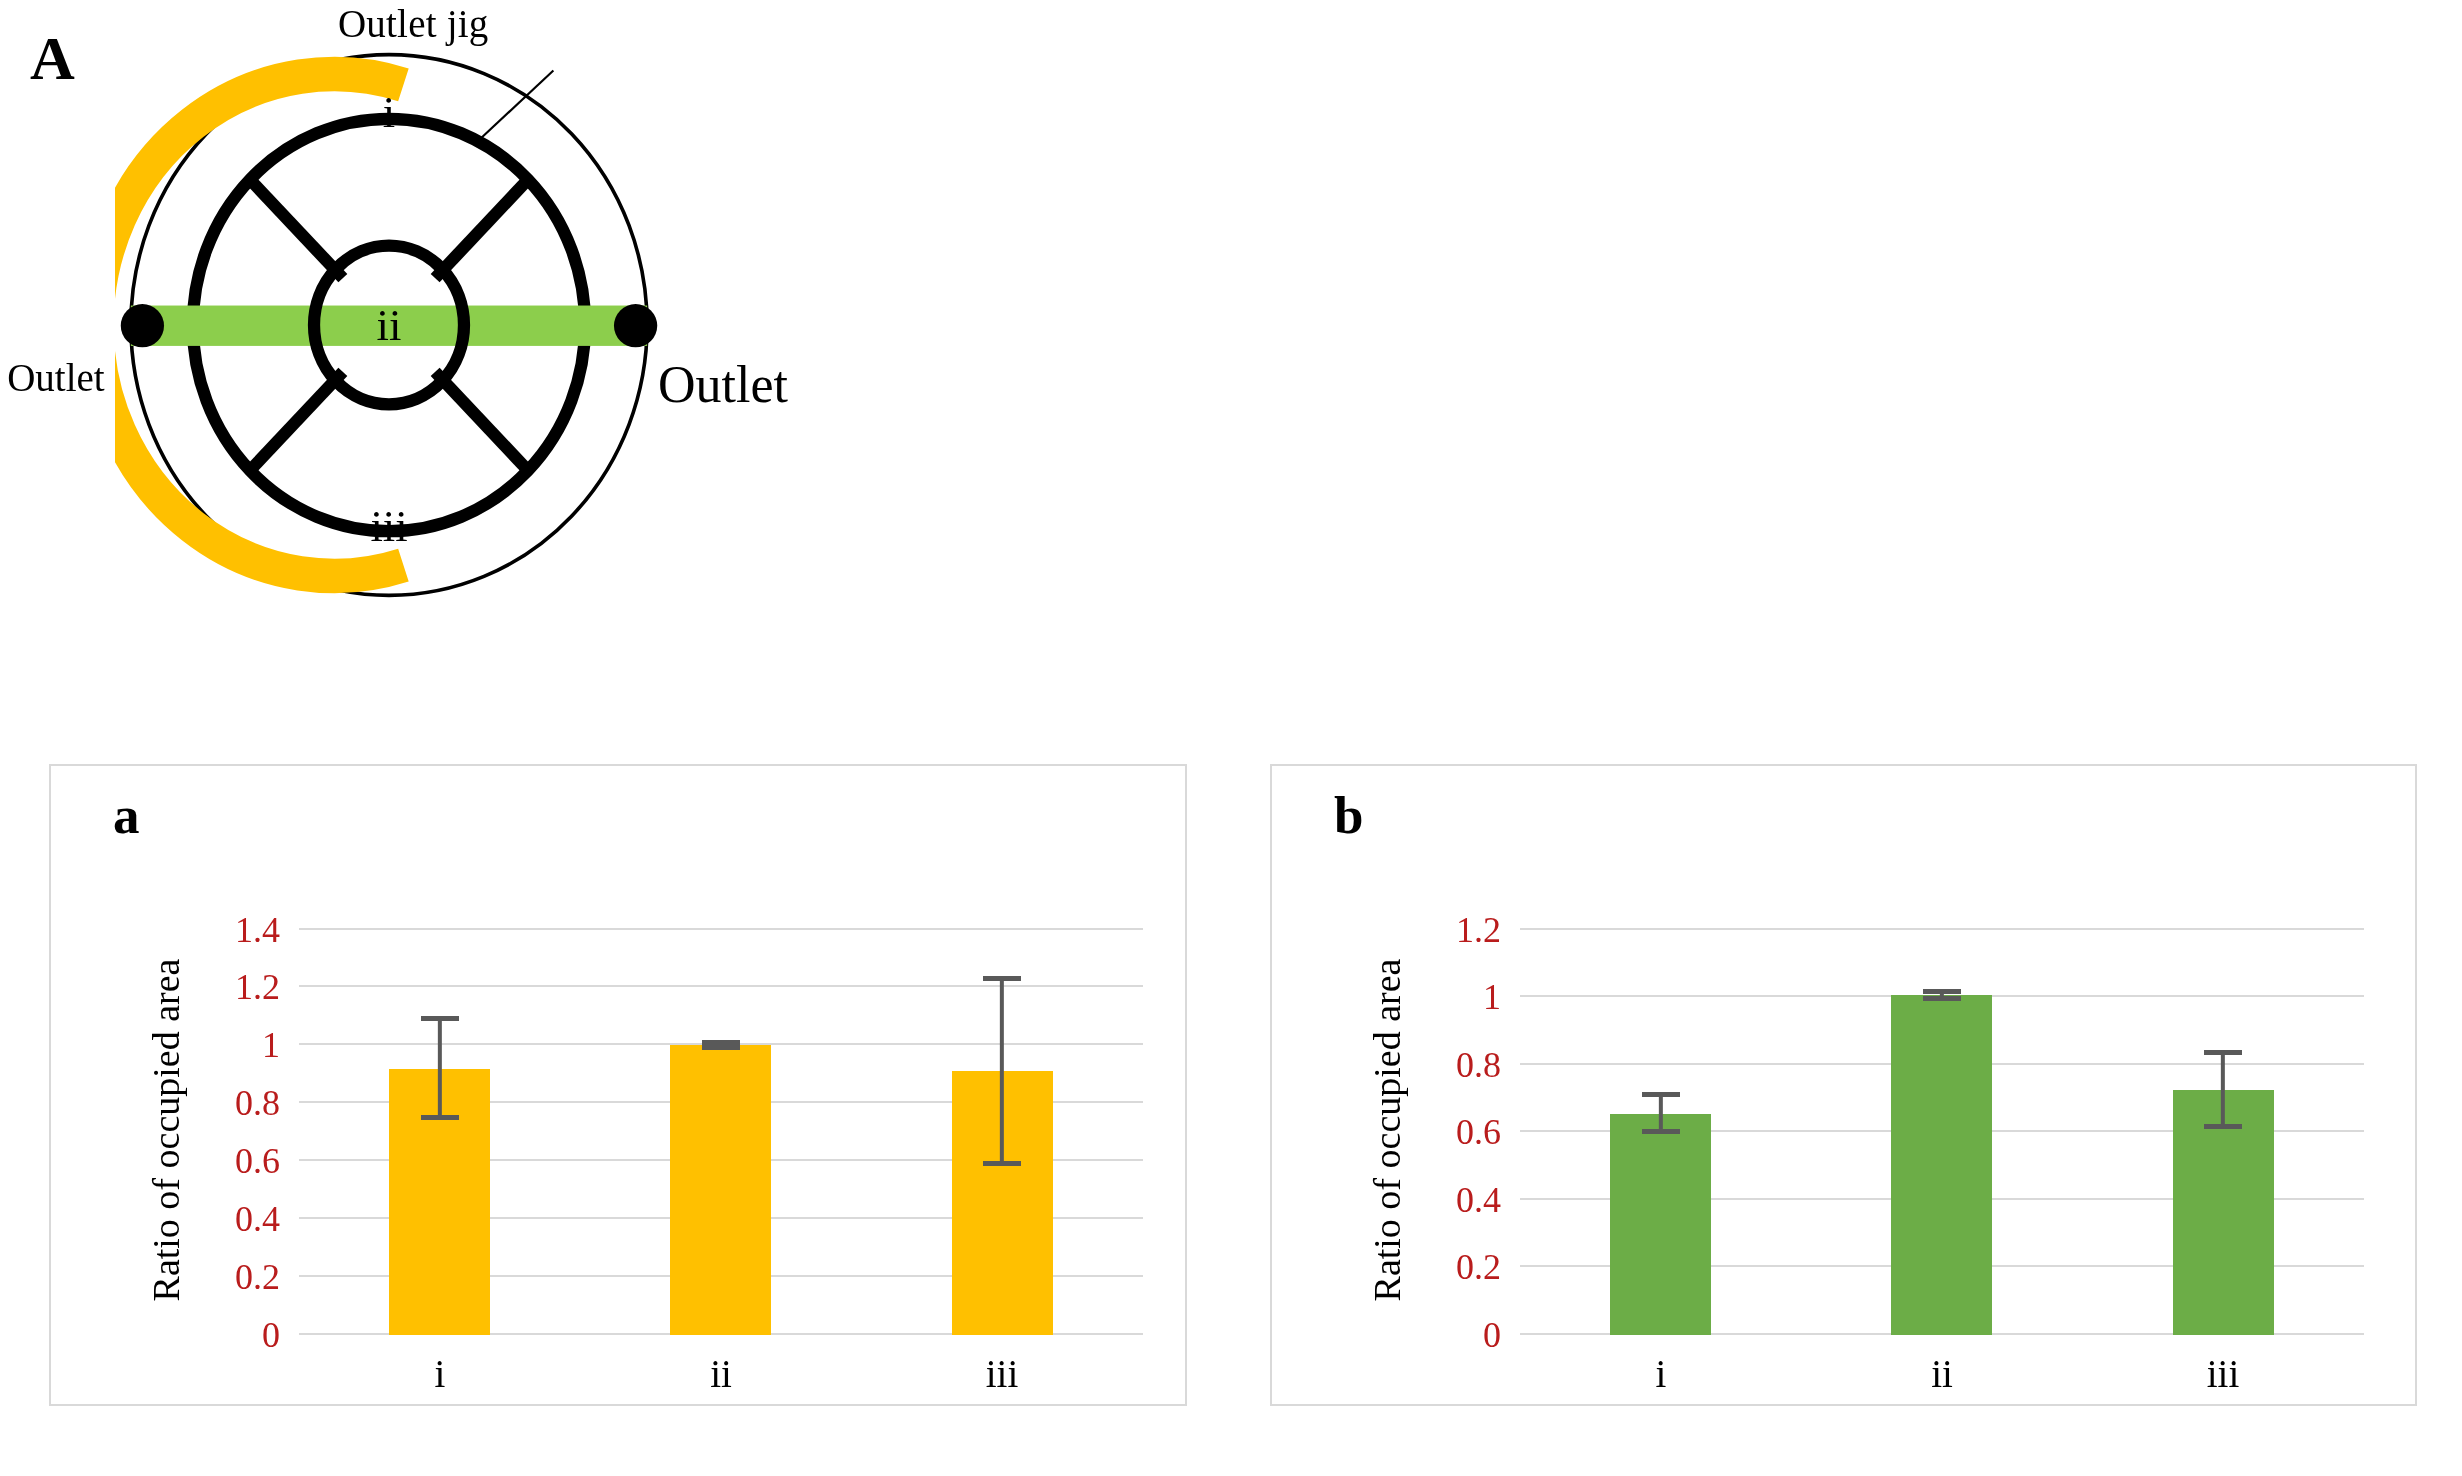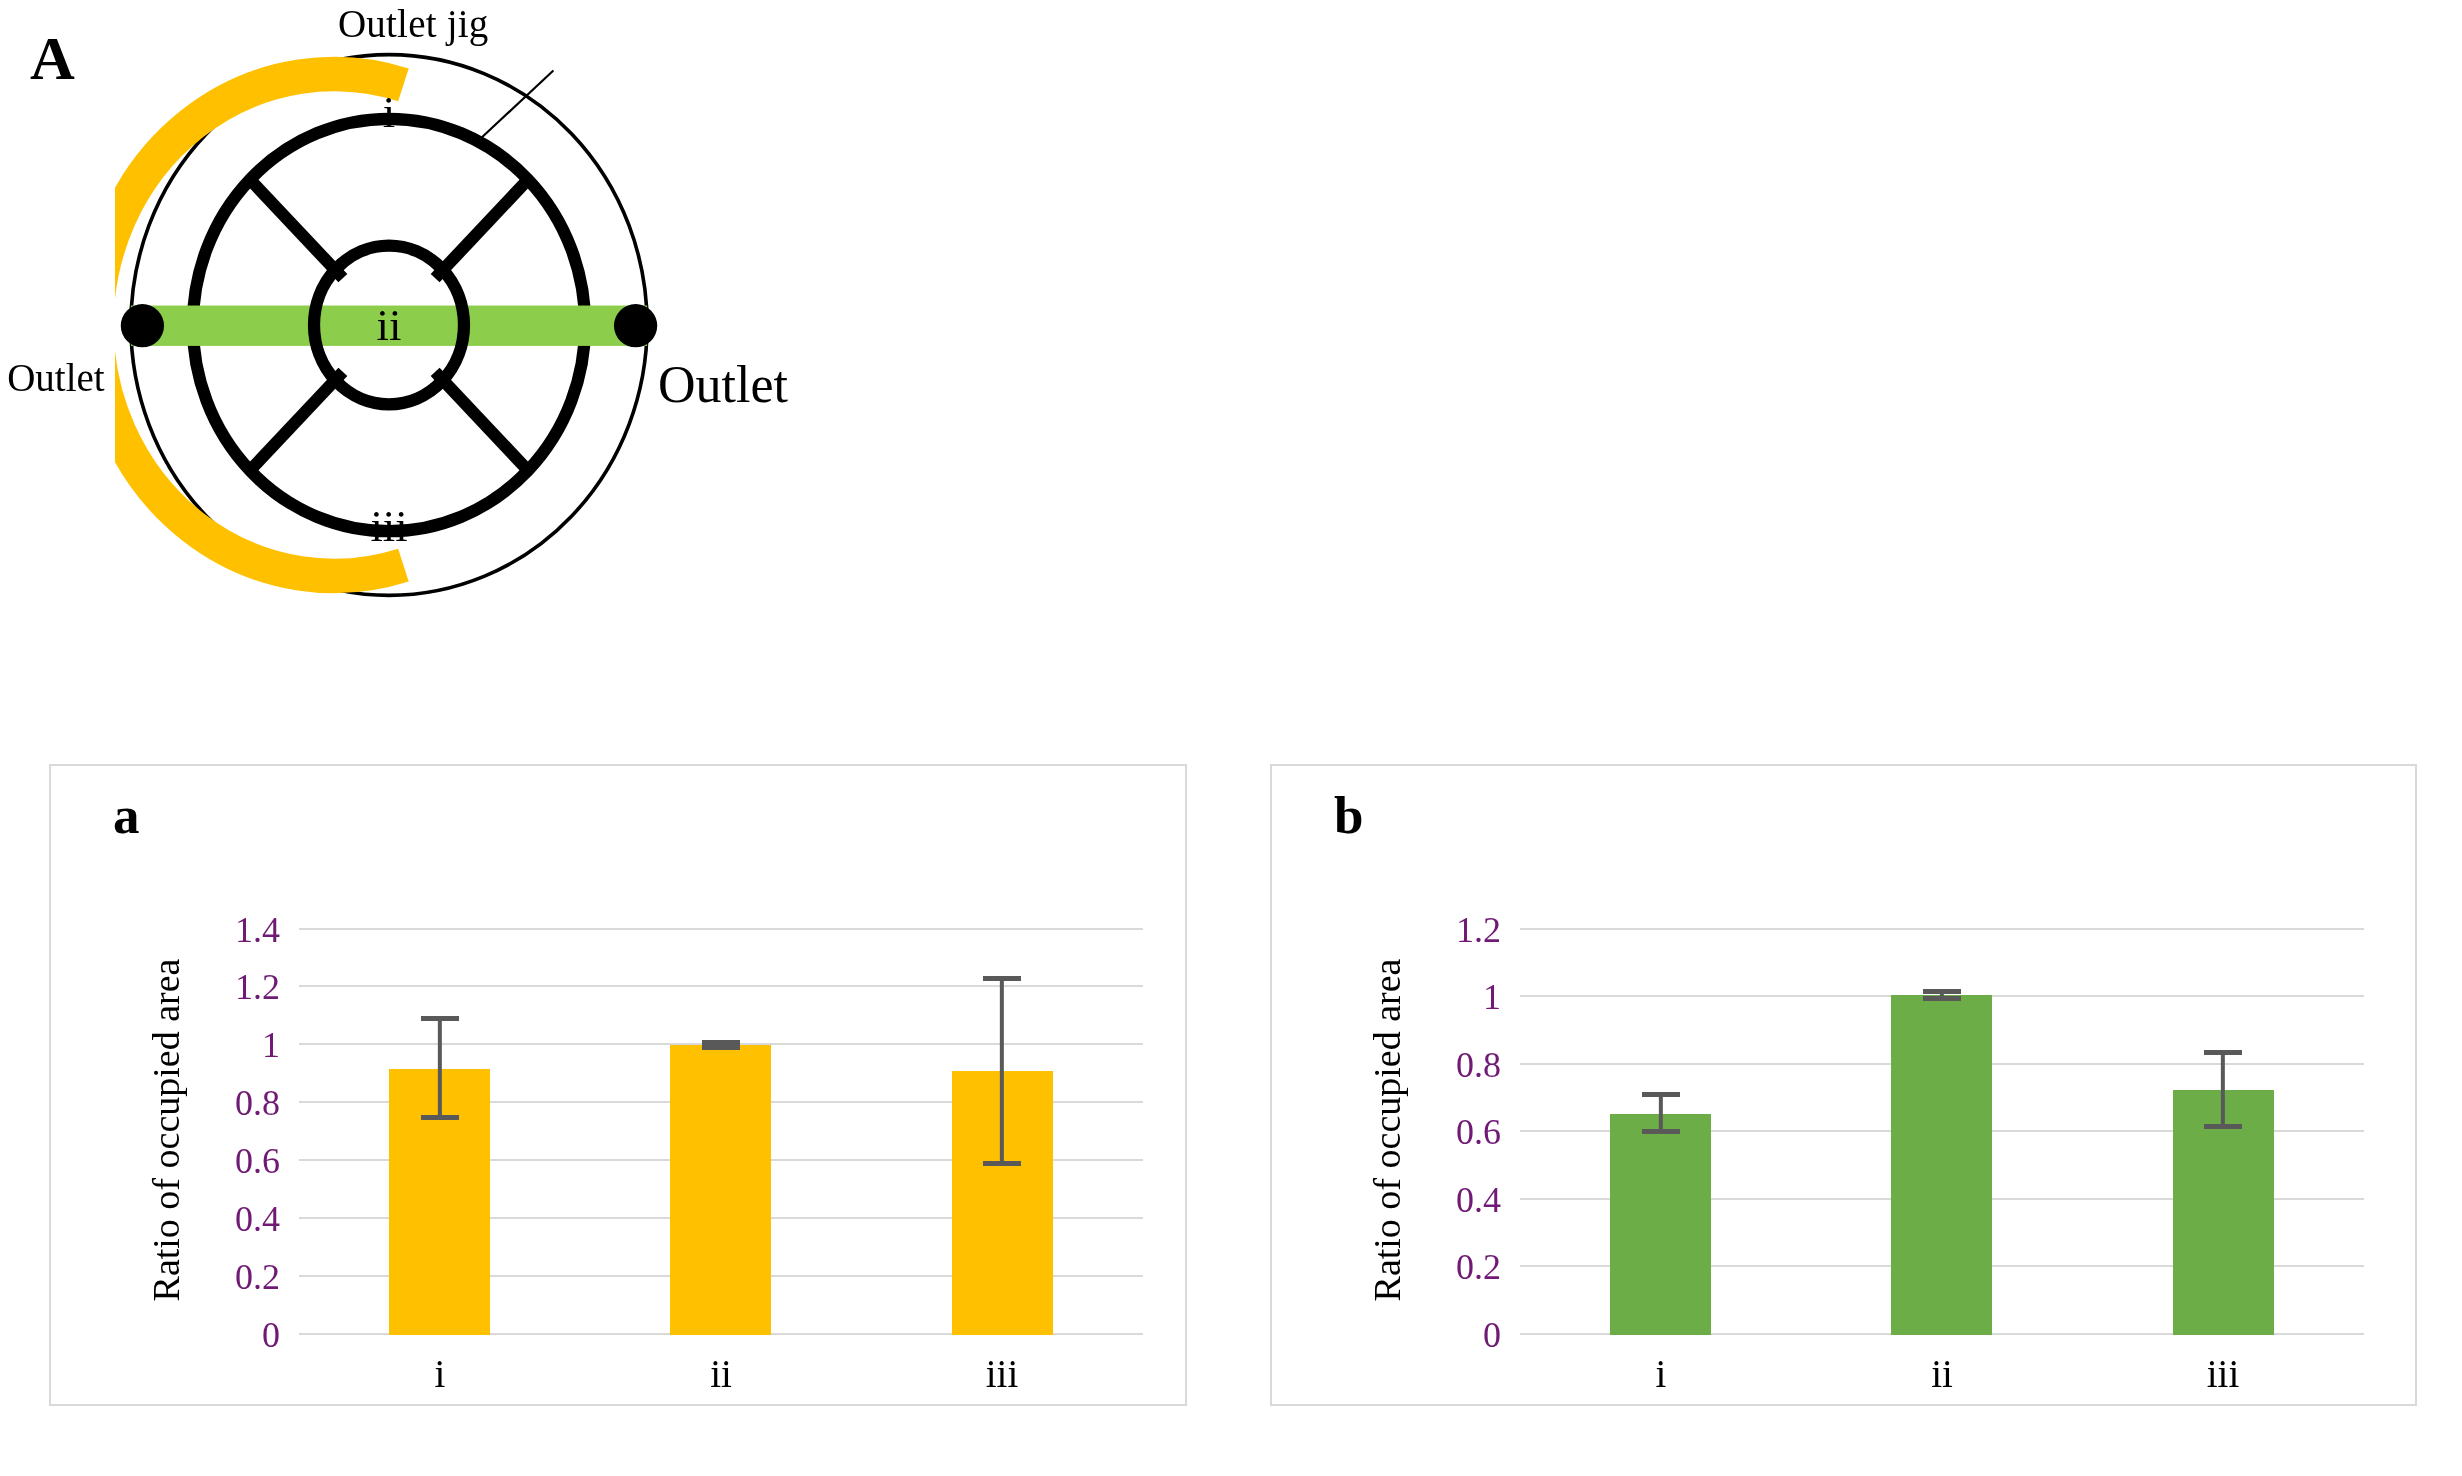--- a/index.html
+++ b/index.html
@@ -120,21 +120,21 @@
     width: 100%;
     height: 2.2px;
     background: #d9d9d9;
   }
   .ytick {
     position: absolute;
     right: 100%;
     margin-right: 19px;
     transform: translateY(-50%);
     font-size: 36px;
-    color: #701a75;
+    color: #b91c1c;
     white-space: nowrap;
   }
   .bar {
     position: absolute;
     bottom: 0;
   }
   .bar-a { background: #FFC000; }
   .bar-b { background: #6CAD47; }
   .errbar {
     position: absolute;

